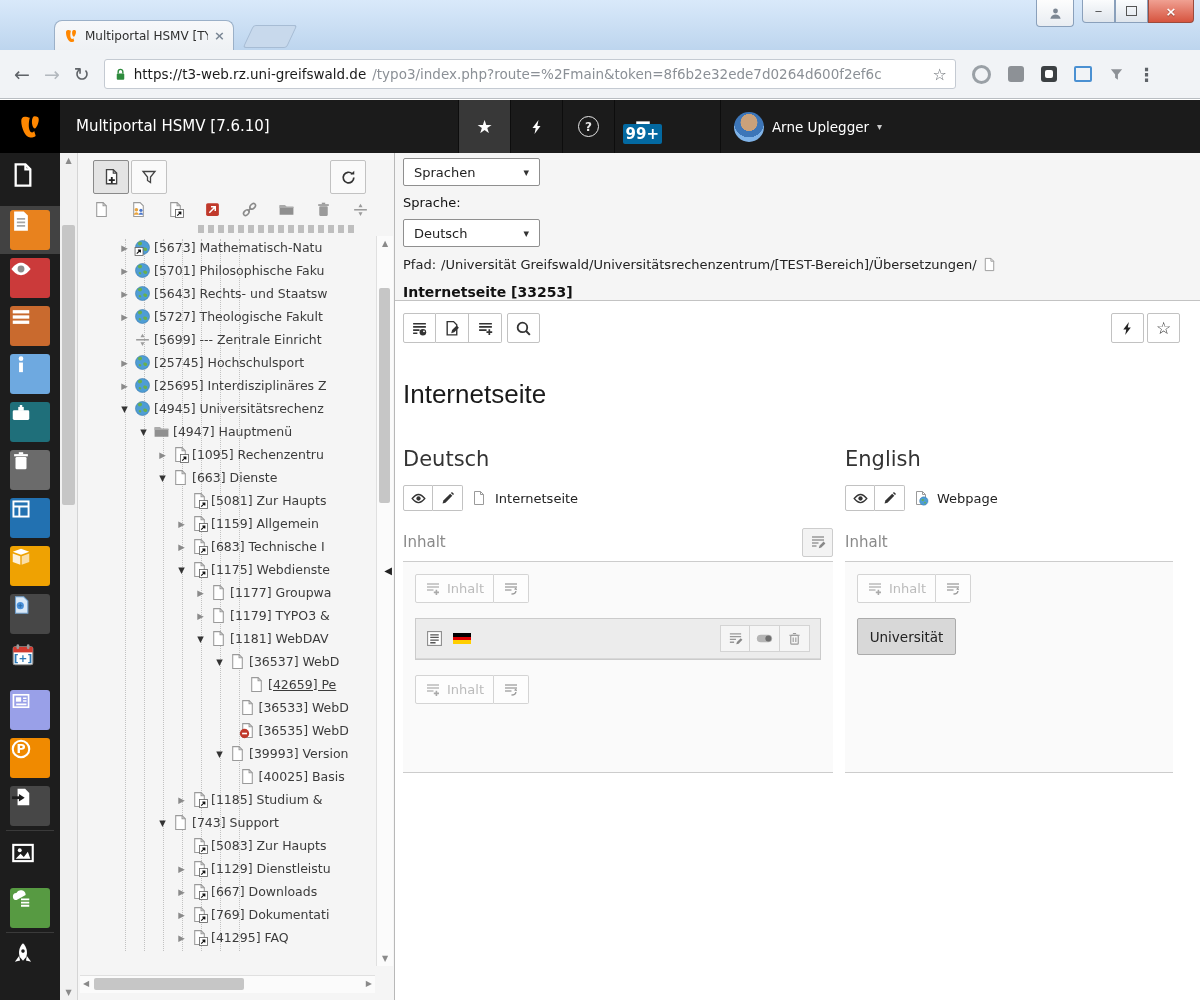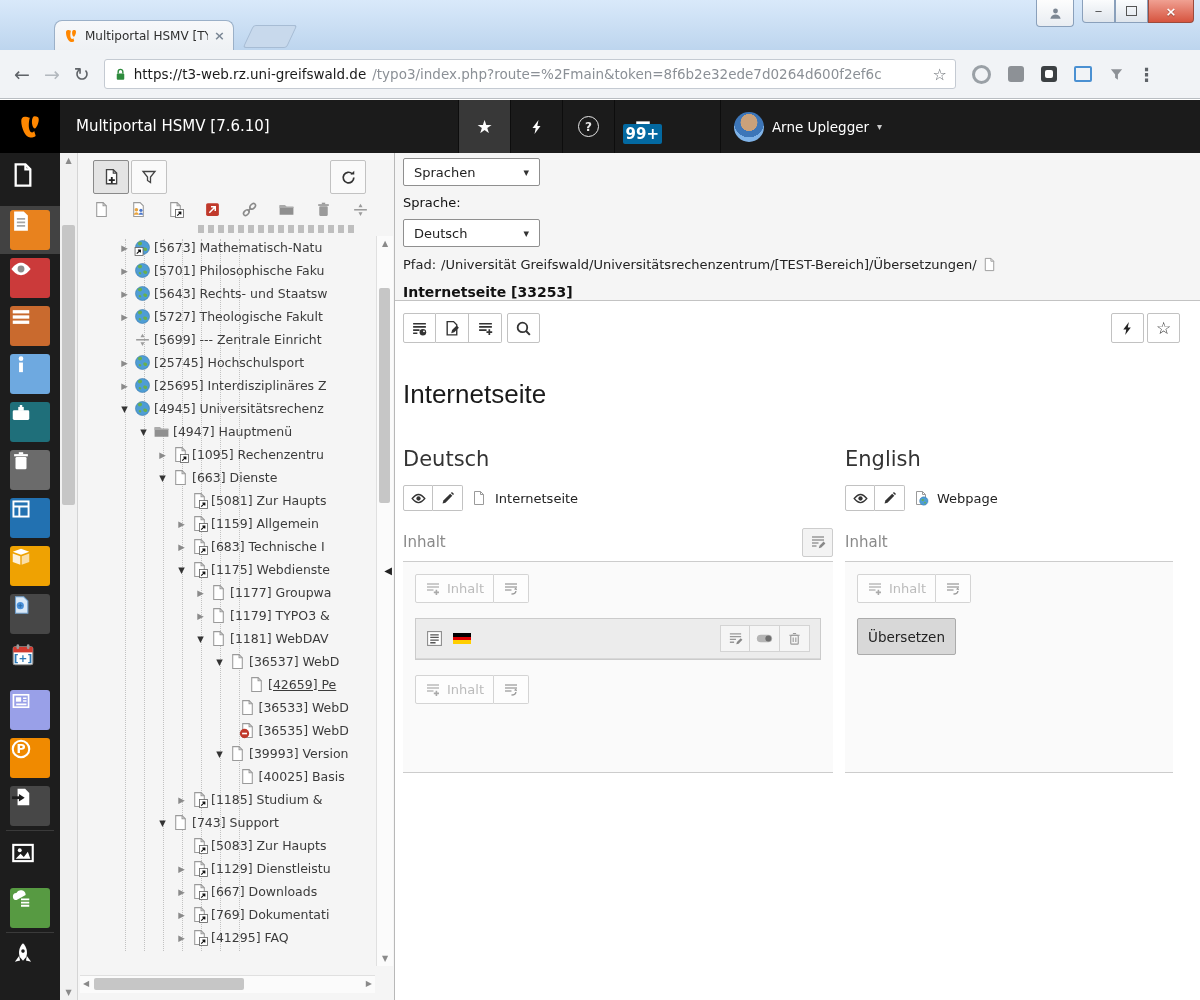--- a/index.html
+++ b/index.html
@@ -1139,18 +1139,18 @@
                   <svg viewBox="0 0 16 16" xmlns="http://www.w3.org/2000/svg">
                     <g stroke="#aaa" stroke-width="1.4">
                       <path d="M2 3h12M2 6h12M2 9h6.5"></path>
                     </g>
                     <path d="M8.5 13c2.8 0 4.3-1.1 4.4-3" fill="none" stroke="#999" stroke-width="1.4"></path>
                     <path d="M10.9 8.2l2.2-1.6 1 2.6z" fill="#999"></path>
                   </svg>
                 </span>
             </div>
           </div>
-          <div class="translate-btn">Übersetzen</div>
+          <div class="translate-btn">Universität</div>
         </div>
       </div>
     </div>
   </div>
 </div>
 
 </body></html>

